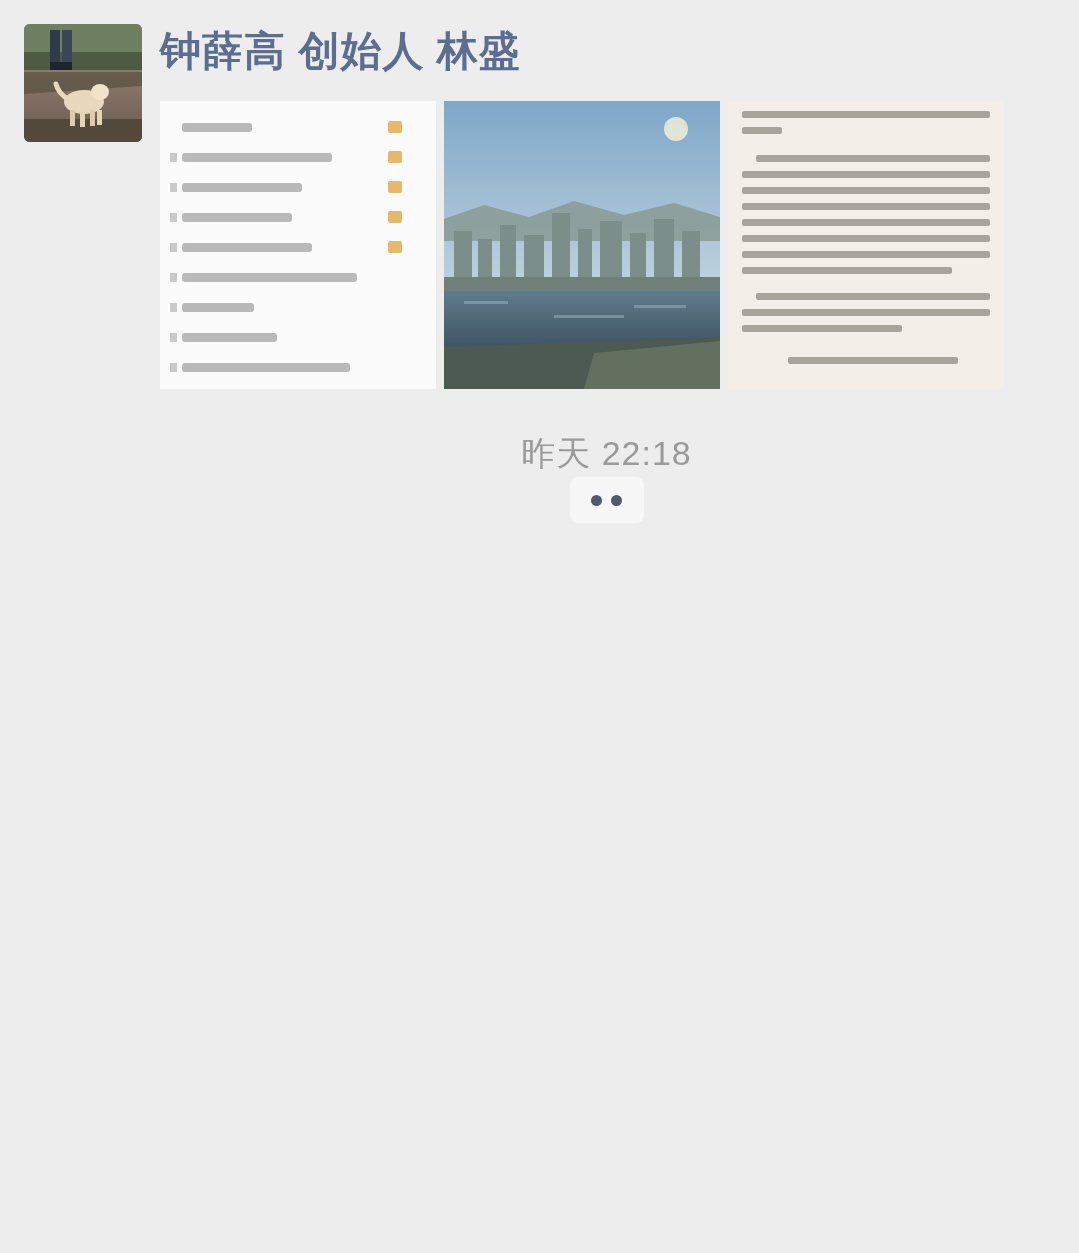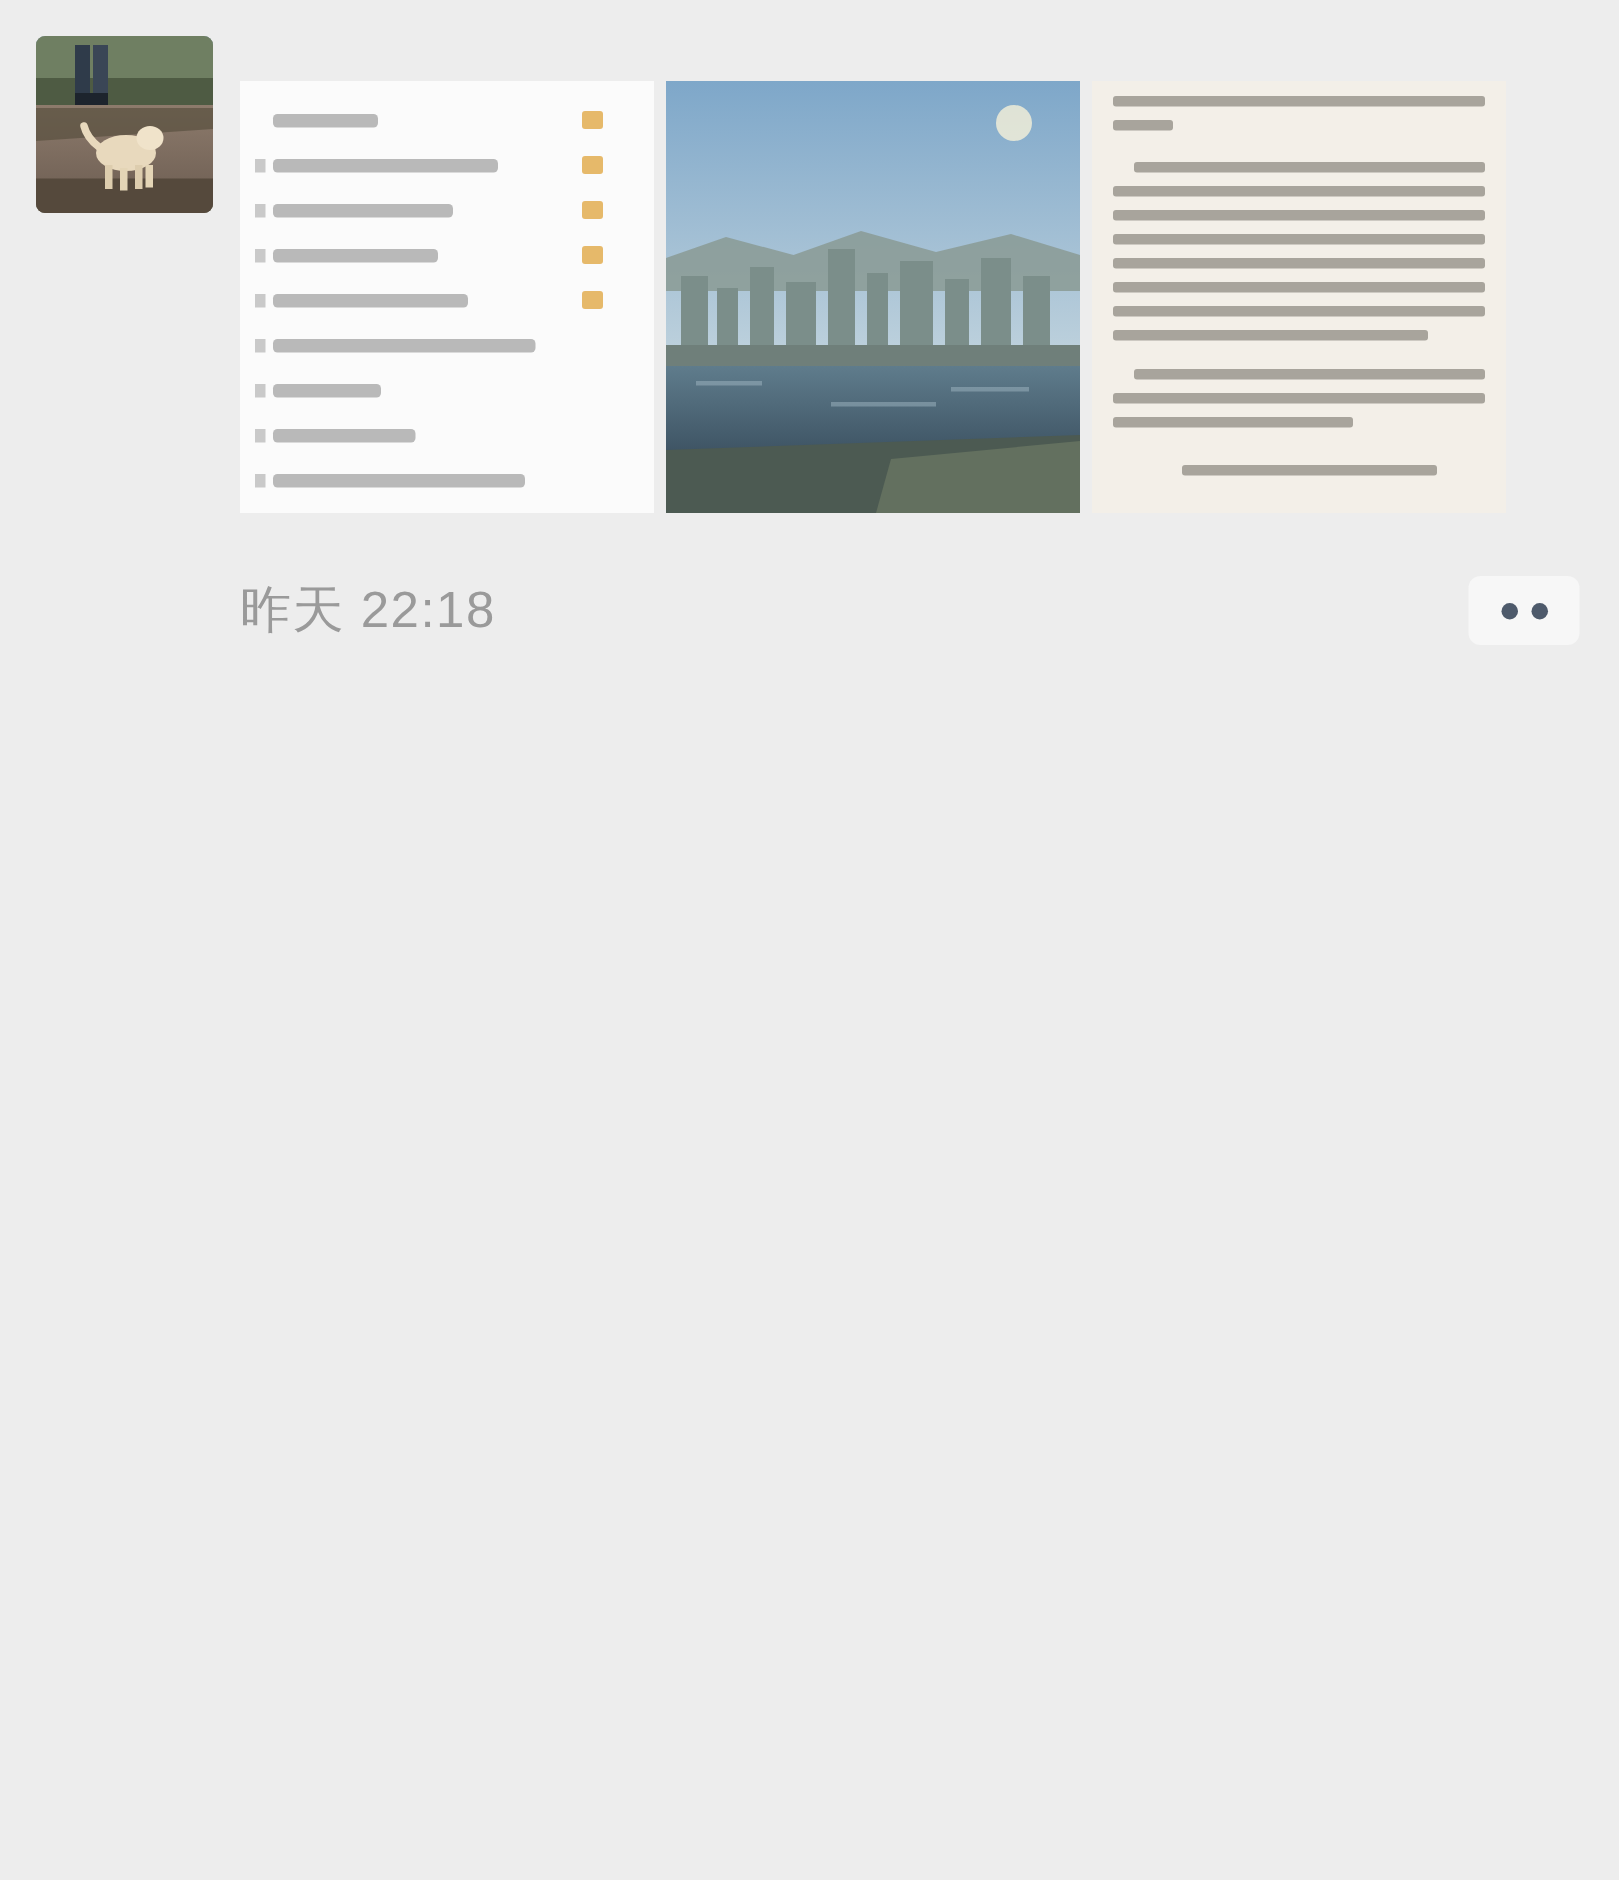--- a/index.html
+++ b/index.html
@@ -82,20 +82,21 @@
   }
   .thumb svg { display: block; width: 100%; height: 100%; }
 
   
   .footer {
     display: flex;
     align-items: center;
     justify-content: space-between;
     margin-top: 42px;
     padding-right: 6px;
+    flex-direction: column;
   }
   .timestamp {
     color: #9a9a9a;
     font-size: 34px;
     letter-spacing: 1px;
   }
   .action-btn {
     width: 74px;
     height: 46px;
     background: #f7f7f7;
@@ -147,20 +148,21 @@
       <path d="M42 74 q-8 -6 -10 -14" stroke="#e8d9bd" stroke-width="5" fill="none" stroke-linecap="round"></path>
 
       <rect x="26" y="6" width="10" height="34" fill="#2f3b4a"></rect>
       <rect x="38" y="6" width="10" height="34" fill="#3a4656"></rect>
       <rect x="26" y="38" width="22" height="8" fill="#1d242d"></rect>
     </svg>
   </div>
 
   <div class="content">
 
+    <div class="author">钟薛高 创始人 林盛</div>
 
 
     <div class="images">
 
       <div class="thumb">
         <svg viewBox="0 0 276 288" preserveAspectRatio="none">
           <rect width="276" height="288" fill="#fbfbfb"></rect>
           <g fill="#b9b9b9">
             <rect x="22" y="22" width="70" height="9" rx="3"></rect>
             <rect x="22" y="52" width="150" height="9" rx="3"></rect>

